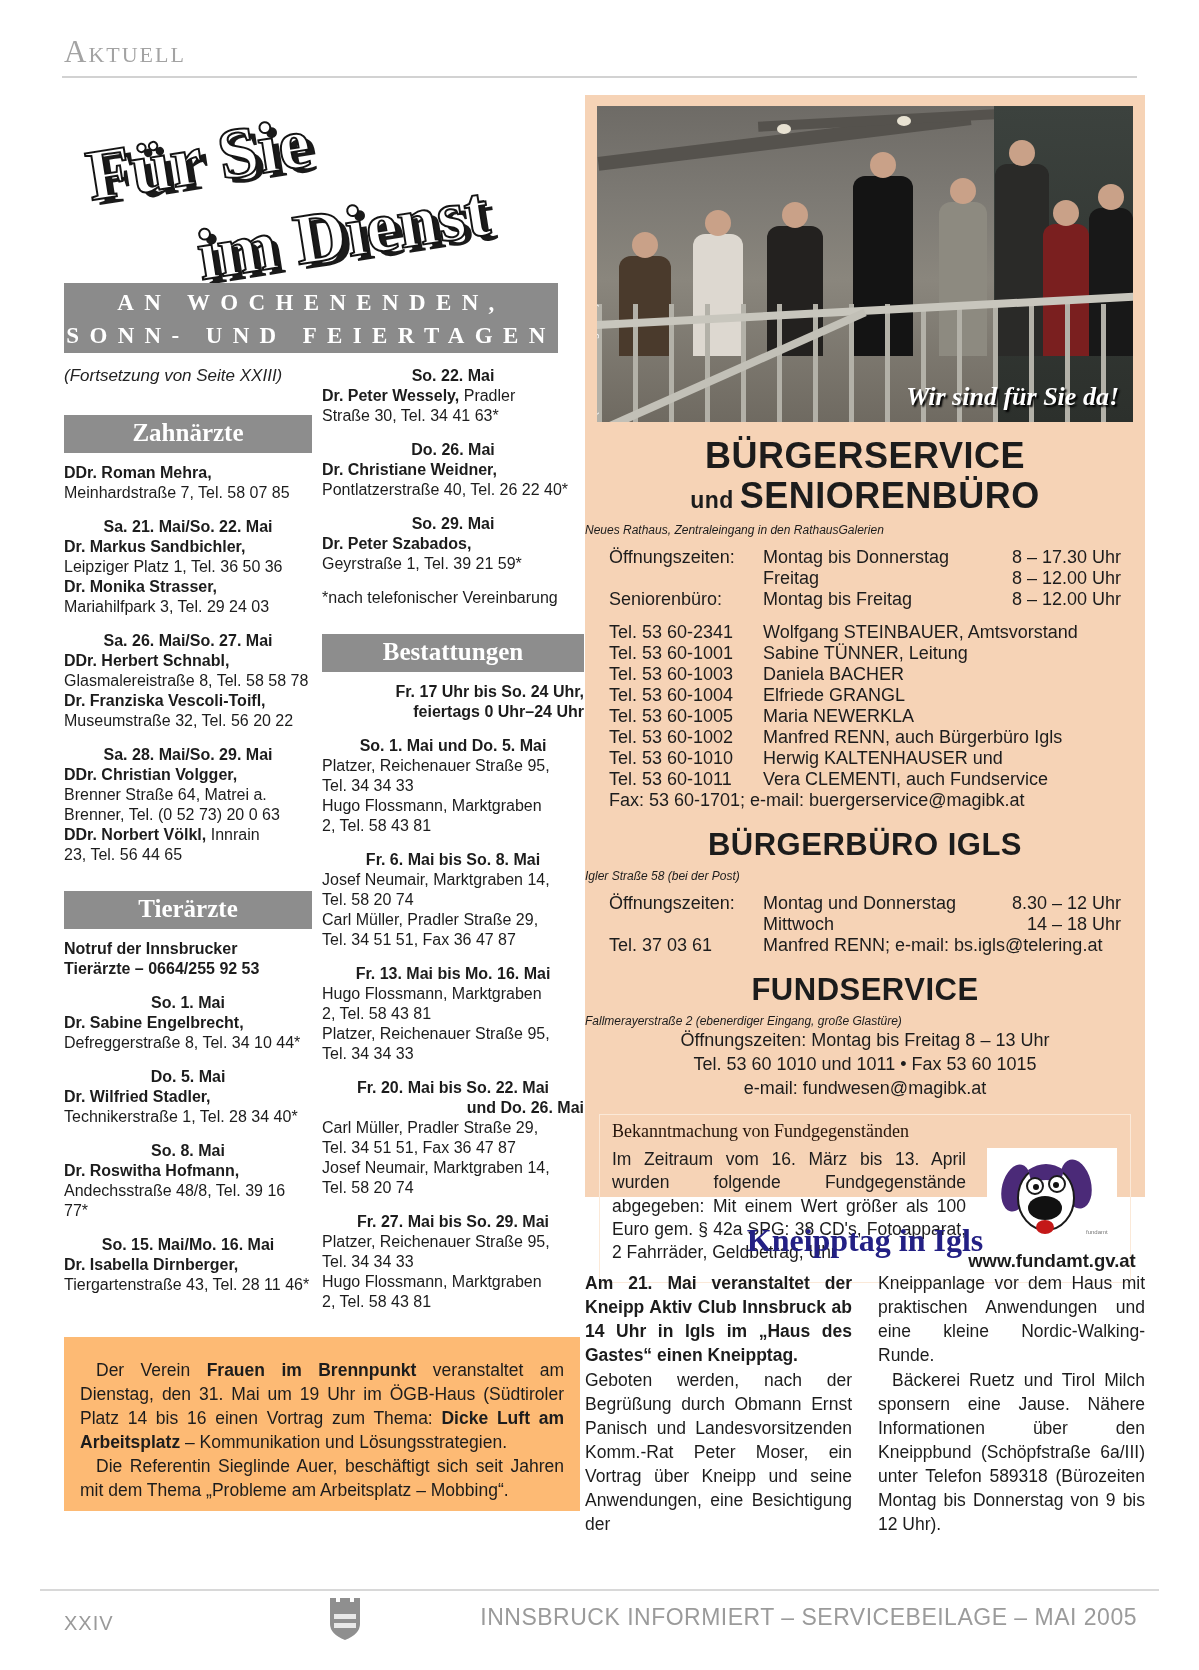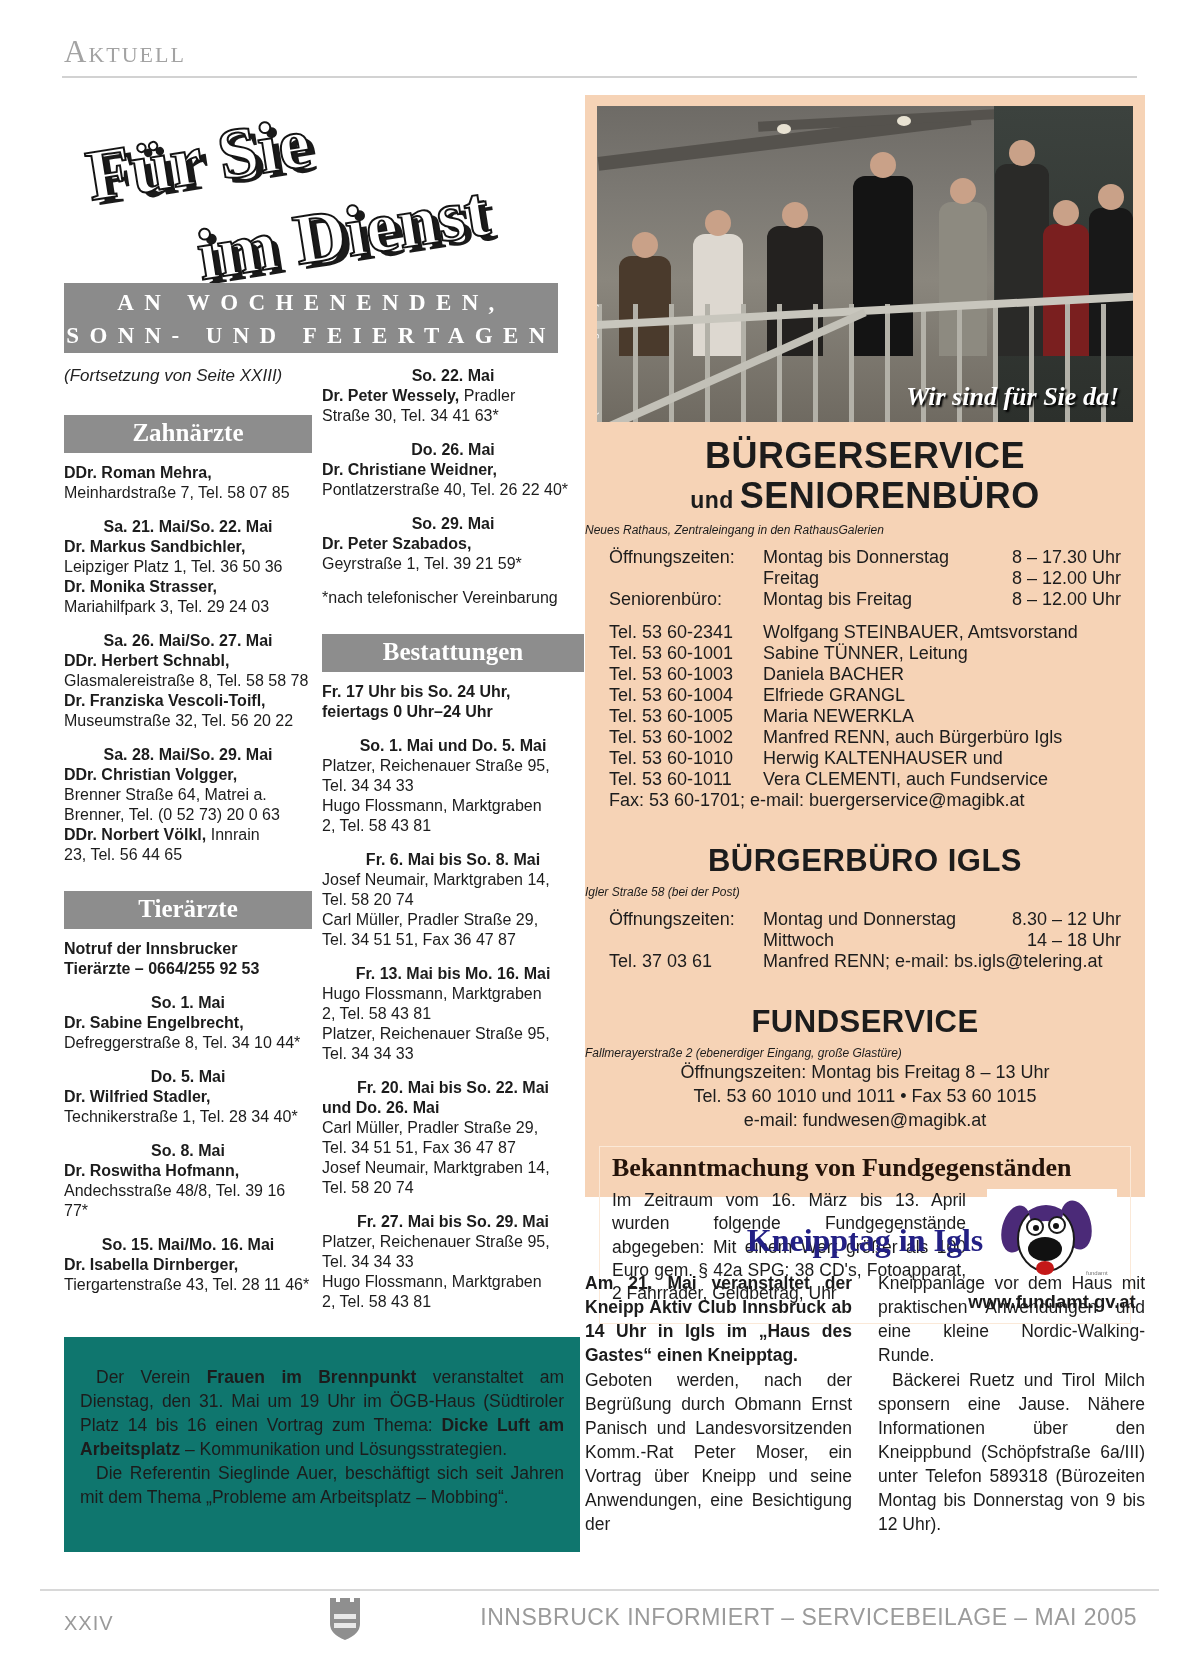--- a/index.html
+++ b/index.html
@@ -26,26 +26,26 @@
   
   .col-left{position:absolute;left:64px;top:415px;width:248px;}
   .col-mid{position:absolute;left:322px;top:352px;width:262px;}
   .sechead{background:#8d8d8d;color:#fff;font-family:"Liberation Serif",serif;font-weight:700;
            font-size:25px;text-align:center;padding:4px 0 6px;}
   .sechead.mt{margin-top:26px;}
   .listing{font-size:16px;line-height:20px;margin-top:10px;}
   .lrow{min-height:20px;}
   .lrow .bseg{font-weight:700;}
   .lrow.date{text-align:center;font-weight:700;margin-top:14px;}
-  .lrow.datec{text-align:left;font-weight:700;}
+  .lrow.datec{text-align:right;font-weight:700;}
   .lrow.note{margin-top:14px;}
 
   
-  .frauenbox{position:absolute;left:64px;top:1337px;width:516px;height:215px;background:#0f766e;
-             box-sizing:border-box;padding:29px 16px;font-size:17.5px;line-height:1.37;text-align:justify;}
+  .frauenbox{position:absolute;left:64px;top:1337px;width:516px;height:174px;background:#fdba74;
+             box-sizing:border-box;padding:22px 16px;font-size:17.5px;line-height:1.37;text-align:justify;}
   .fb-p{margin:0;text-indent:16px;}
   .seg.b{font-weight:700;}
 
   
   .panel{position:absolute;left:585px;top:95px;width:560px;height:1102px;background:#f6d3b6;box-sizing:border-box;}
 
   
   .photo{position:relative;margin:11px 12px 0;height:316px;overflow:hidden;
          background:linear-gradient(180deg,#6e6b66 0%,#7d7a74 30%,#8a867d 55%,#6f6a61 100%);}
   .beam{position:absolute;background:#55524d;}
@@ -71,26 +71,26 @@
   .bs-h2{text-align:center;font-weight:800;font-size:36px;letter-spacing:0.5px;margin-top:-2px;}
   .bs-h2 .und{font-size:23px;font-weight:700;margin-right:6px;}
   .subline{text-align:left;font-style:italic;font-size:12px;margin-top:6px;}
   .hours{margin:10px 24px 0;font-size:18px;line-height:21px;}
   .hrow{display:grid;grid-template-columns:148px 1fr max-content;column-gap:6px;}
   .hrow .time{text-align:right;}
   .phones{margin:12px 24px 0;font-size:18px;line-height:21px;}
   .prow{display:grid;grid-template-columns:148px 1fr;column-gap:6px;}
   .faxline{margin:0 24px;font-size:18px;line-height:21px;}
 
-  .big-title{text-align:center;font-weight:800;font-size:31px;margin-top:32px;letter-spacing:0.5px;}
+  .big-title{text-align:center;font-weight:800;font-size:31px;margin-top:16px;letter-spacing:0.5px;}
   .center-line{text-align:center;font-size:18px;line-height:24px;}
 
   
   .bekannt{margin:14px 14px 0;border:1px solid #fbe9d8;padding:6px 12px 10px;}
-  .bk-title{font-family:"Liberation Serif",serif;font-weight:700;font-size:26px;color:#241309;}
+  .bk-title{font-family:"Liberation Serif",serif;font-weight:400;font-size:18px;color:#241309;}
   .bk-body{display:flex;gap:20px;margin-top:6px;}
   .bk-text{flex:1;font-size:17.5px;line-height:1.33;text-align:justify;}
   .bk-side{width:132px;display:flex;flex-direction:column;align-items:center;justify-content:flex-start;gap:6px;}
   .dogbox{background:#fff;width:130px;height:96px;display:flex;align-items:center;justify-content:center;}
   .bk-url{font-weight:700;font-size:18.5px;white-space:nowrap;}
 
   
   .kneipp{position:absolute;left:585px;top:1222px;width:560px;}
   .kn-title{text-align:center;font-family:"Liberation Serif",serif;font-weight:700;
             font-size:32px;color:#232084;}

